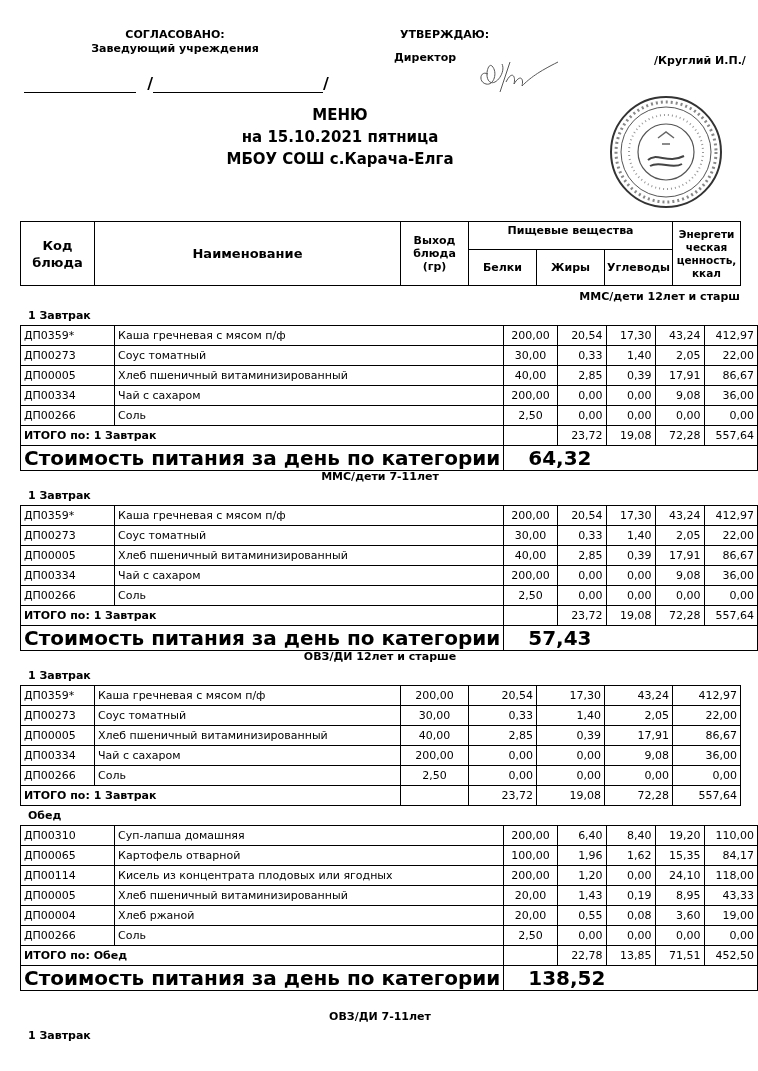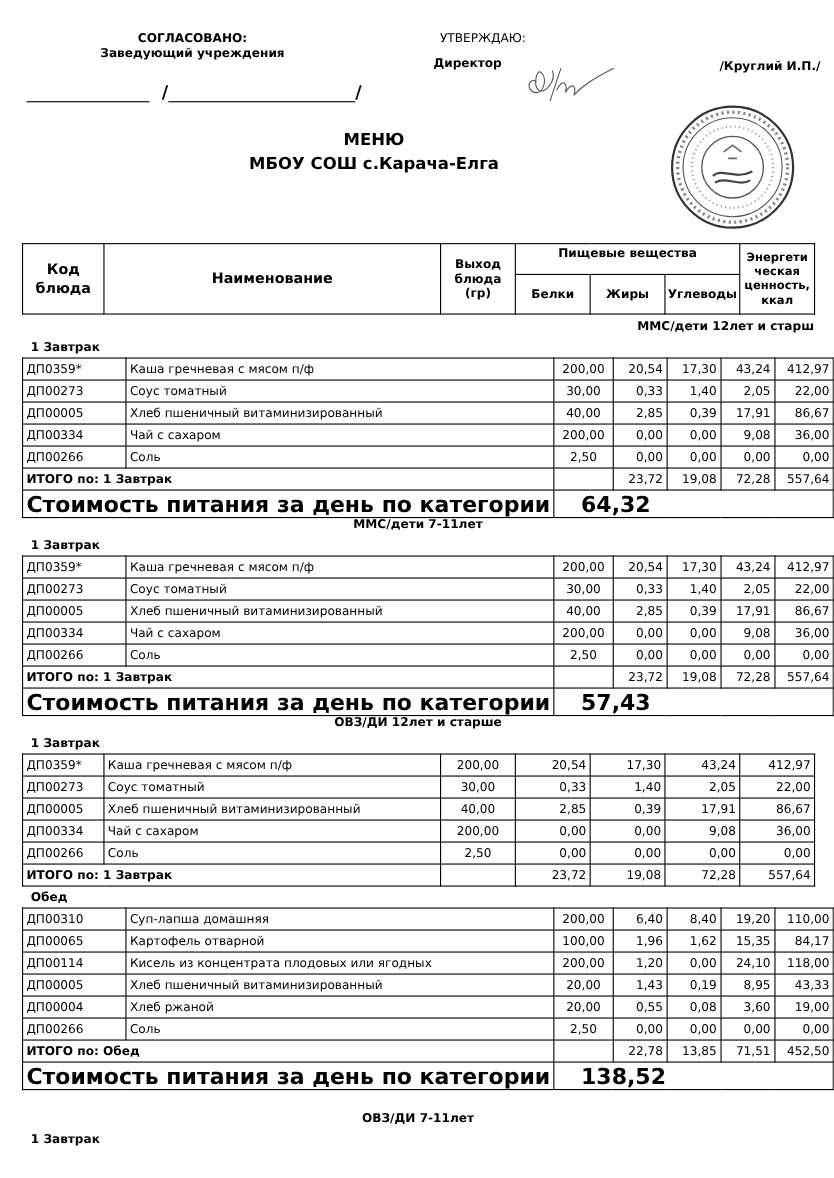--- a/index.html
+++ b/index.html
@@ -4,22 +4,22 @@
 <style>
   html, body { margin:0; padding:0; background:#fff; }
   body { width:758px; height:1071px; position:relative; overflow:hidden; font-family:"DejaVu Sans", sans-serif; color:#000; }
   .abs { position:absolute; }
   .hdr-small { font-size:11px; font-weight:bold; }
   .approved-block { left:60px; top:28px; width:230px; text-align:center; }
   .approved-block div { line-height:14px; }
   .sign-line { left:24px; top:74px; font-size:16px; font-weight:bold; white-space:pre; }
   .sign-line .u1 { display:inline-block; width:112px; border-bottom:1px solid #000; height:16px; vertical-align:bottom; }
   .sign-line .u2 { display:inline-block; width:170px; border-bottom:1px solid #000; height:16px; vertical-align:bottom; }
-  .title-block { left:180px; top:116px; width:320px; text-align:center; font-size:15px; font-weight:bold; line-height:22px; }
-  .utv { left:400px; top:28px; font-size:11px; font-weight:normal; }
+  .title-block { left:180px; top:104px; width:320px; text-align:center; font-size:15px; font-weight:bold; line-height:22px; }
+  .utv { left:400px; top:28px; font-size:11px; font-weight:bold; }
   .director { left:394px; top:51px; font-size:11px; font-weight:bold; }
   .kruglij { left:654px; top:54px; font-size:11px; font-weight:bold; }
   .signature { left:476px; top:52px; }
   .stamp { left:608px; top:94px; }
 
   table.grid { position:absolute; left:20px; border-collapse:collapse; table-layout:fixed; font-family:"DejaVu Sans", sans-serif; }
   table.grid td, table.grid th { border:1px solid #000; padding:0 3px; overflow:hidden; white-space:nowrap; }
   table.grid col.c1 { width:74px; } table.grid col.c2 { width:306px; } table.grid col.c3 { width:68px; }
   table.grid col.c4 { width:68px; } table.grid col.c5 { width:68px; } table.grid col.c6 { width:68px; } table.grid col.c7 { width:68px; }
   .head th { font-weight:bold; text-align:center; }
@@ -56,20 +56,21 @@
   <circle cx="58" cy="58" r="45" fill="none" stroke="#555" stroke-width="1"></circle>
   <circle cx="58" cy="58" r="28" fill="none" stroke="#555" stroke-width="1.2"></circle>
   <circle cx="58" cy="58" r="50" fill="none" stroke="#888" stroke-width="3" stroke-dasharray="2 3"></circle>
   <circle cx="58" cy="58" r="37" fill="none" stroke="#999" stroke-width="2" stroke-dasharray="1 3"></circle>
   <path d="M40 66 C48 58,60 70,76 62 M42 72 C52 66,64 76,74 70" fill="none" stroke="#444" stroke-width="2"></path>
   <path d="M50 44 L58 38 L66 44 M54 50 L62 50" fill="none" stroke="#666" stroke-width="1.5"></path>
 </svg>
 
 <div class="abs title-block">
   <div>МЕНЮ</div>
+  <div>на 15.10.2021  пятница</div>
   <div>МБОУ СОШ с.Карача-Елга</div>
 </div>
 
 <table class="grid head" style="top:221px;">
   <colgroup>
       <col class="c1">
       <col class="c2">
       <col class="c3">
       <col class="c4">
       <col class="c5">

